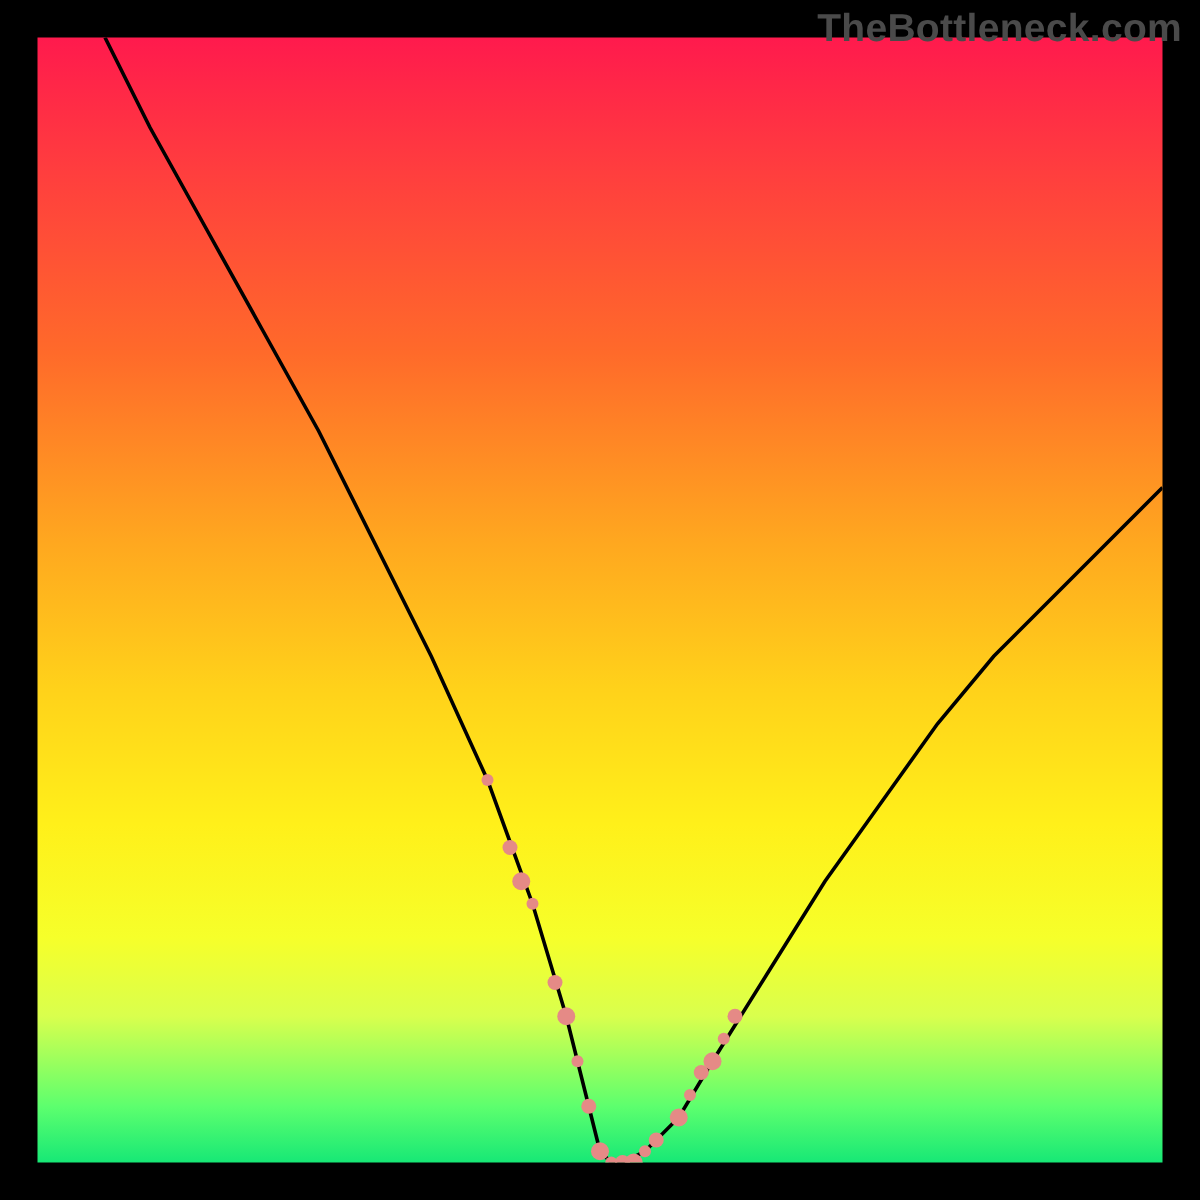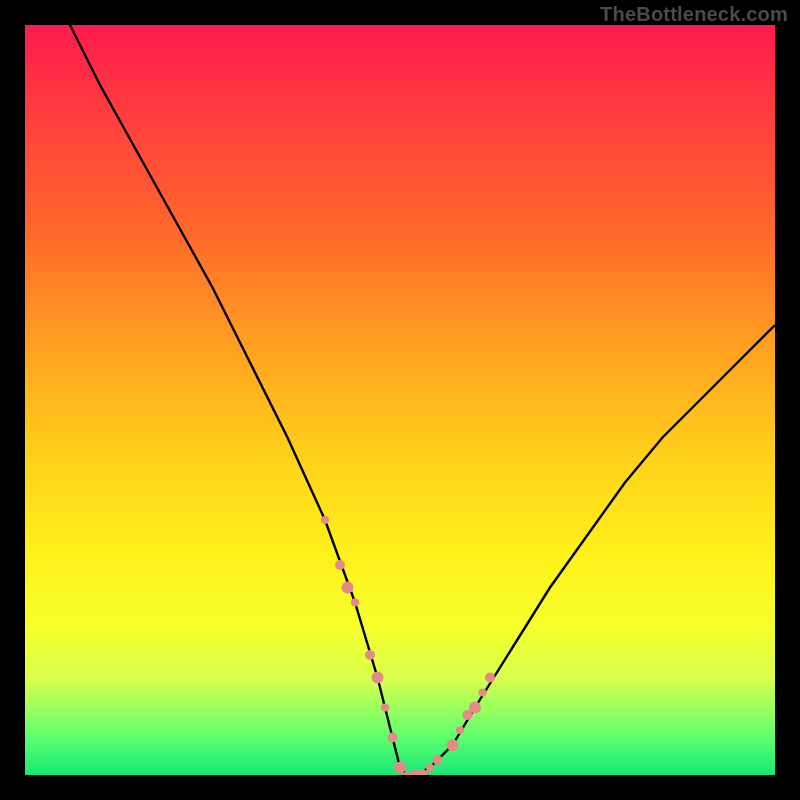--- a/index.html
+++ b/index.html
@@ -38,21 +38,21 @@
       #d9ff4d 87%,
       #5dff6e 95%,
       #17e876 100%
     );
   }
   .watermark {
     position: absolute;
     top: 3px;
     right: 12px;
     color: #4a4a4a;
-    font-size: 20px;
+    font-size: 26px;
     font-weight: 600;
     letter-spacing: 0.2px;
     user-select: none;
   }
   svg.curve {
     position: absolute;
     left: 0;
     top: 0;
     width: 750px;
     height: 750px;

